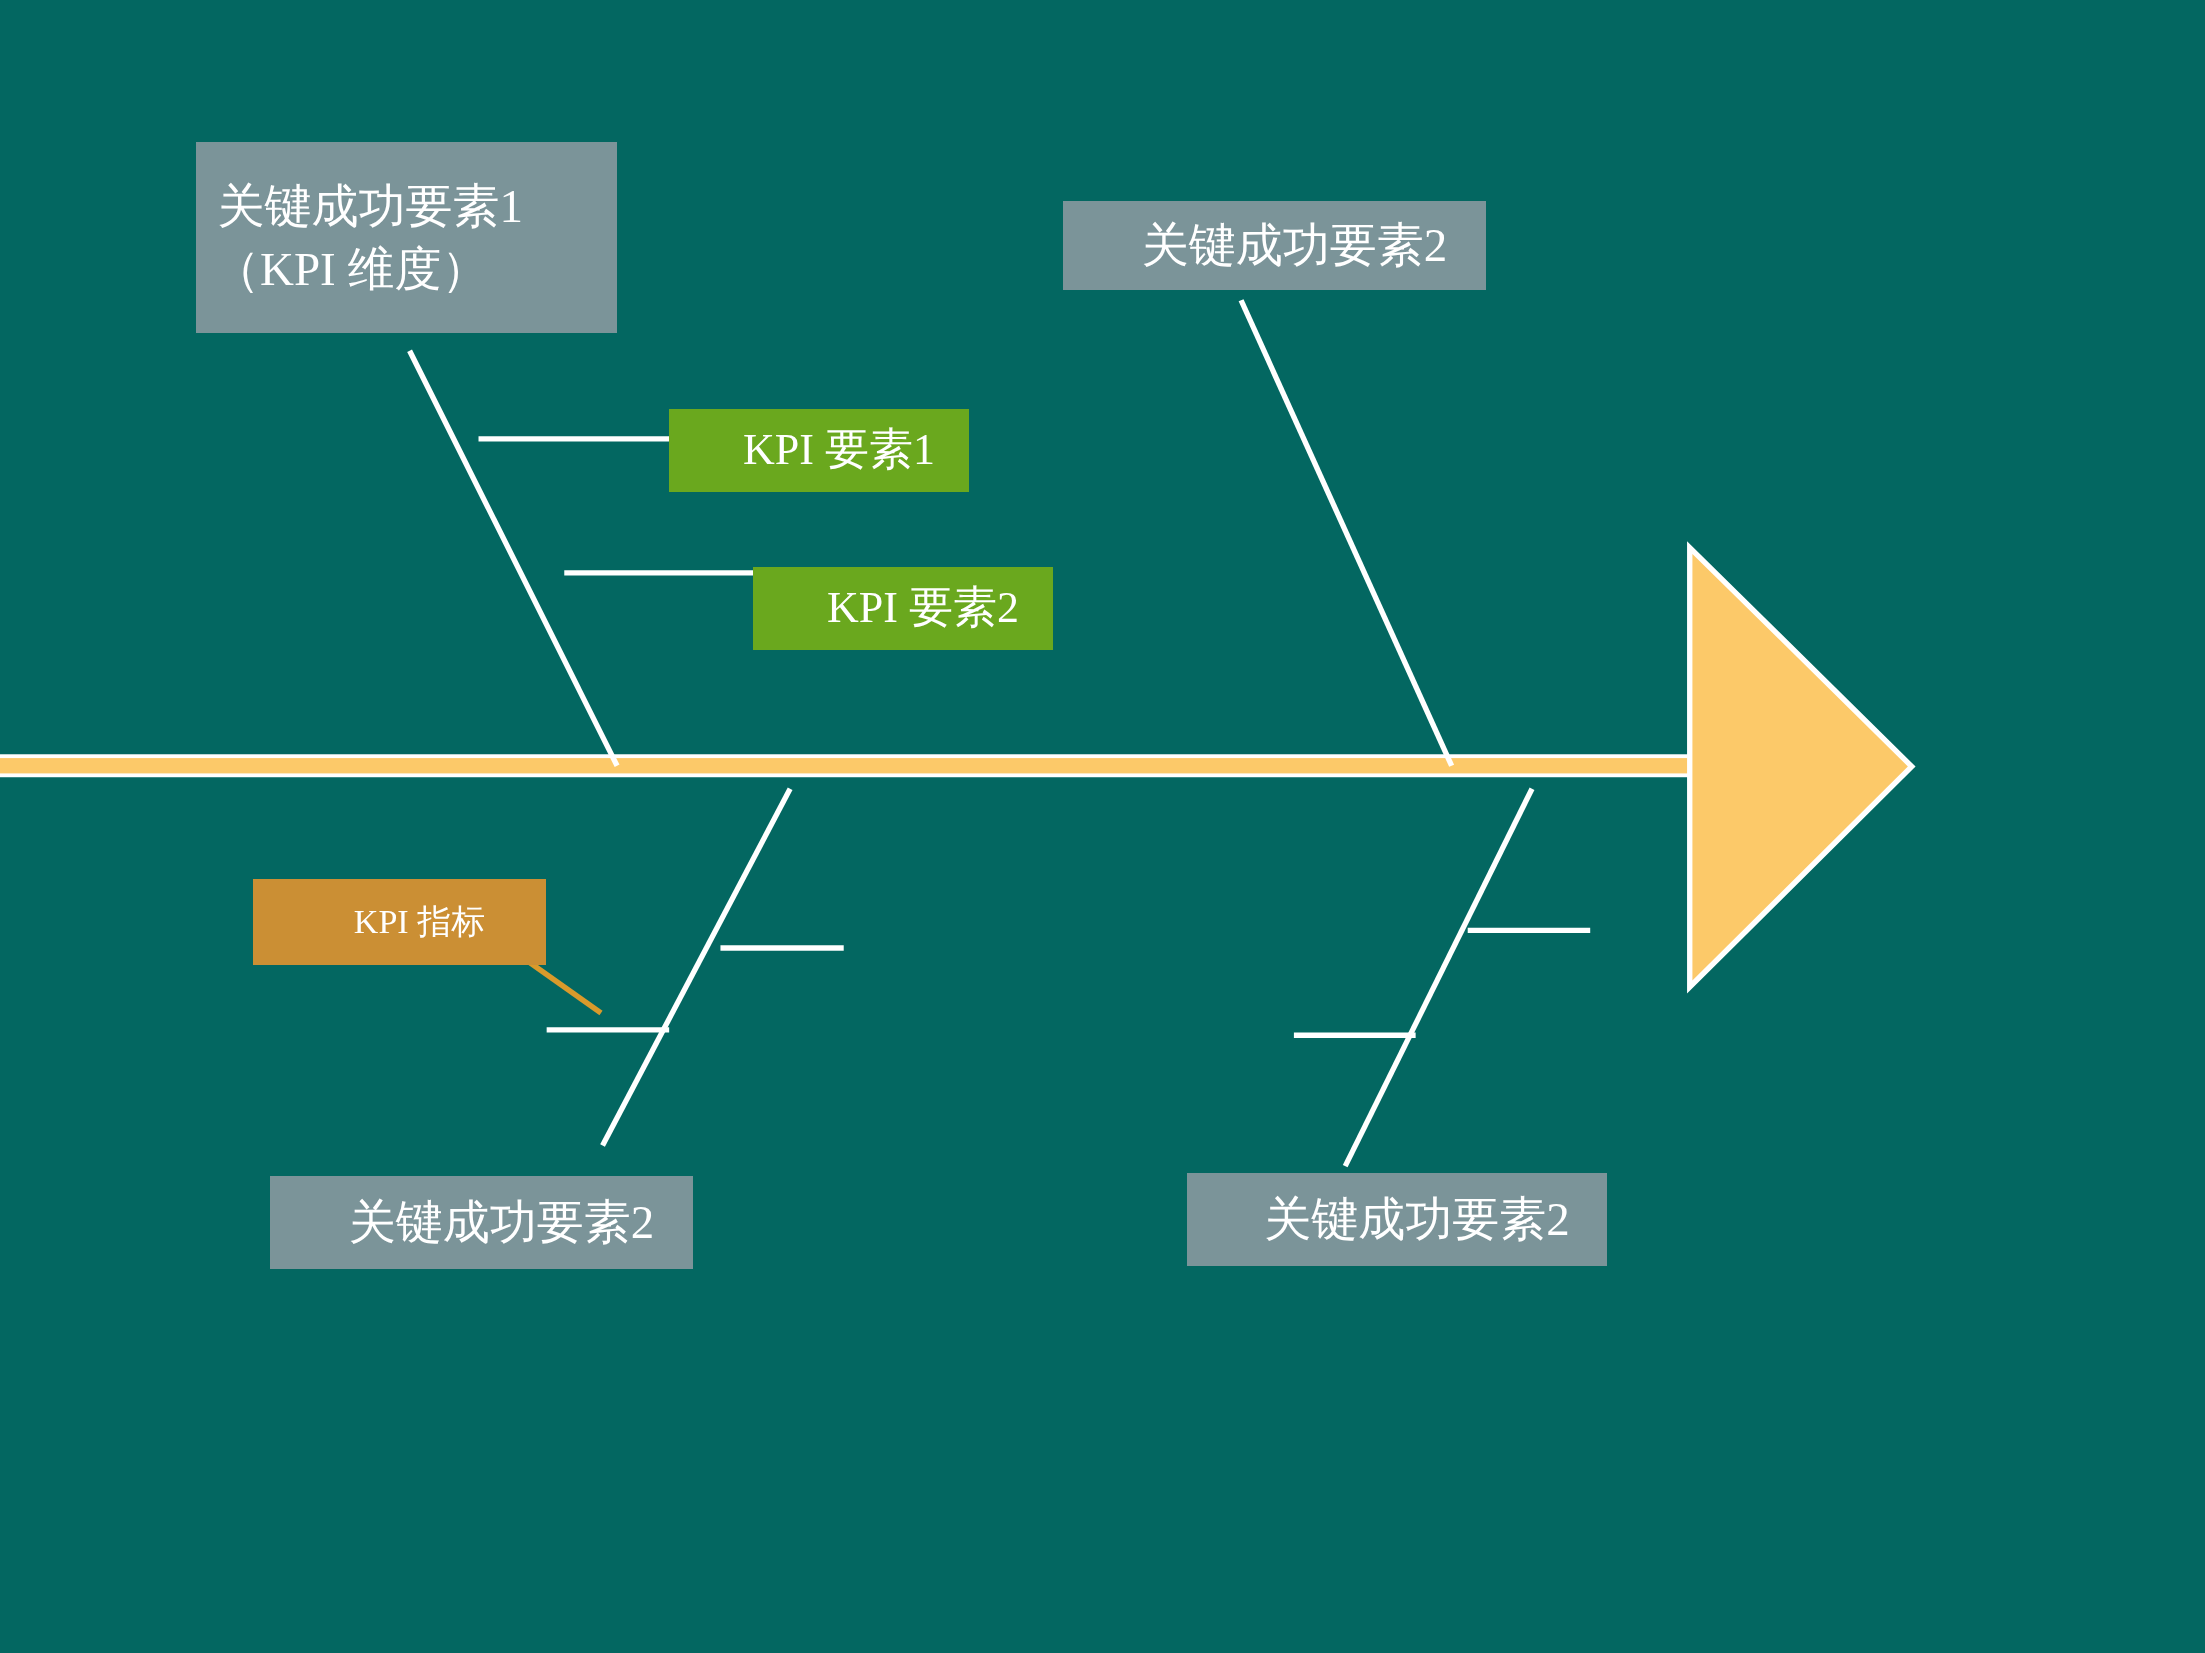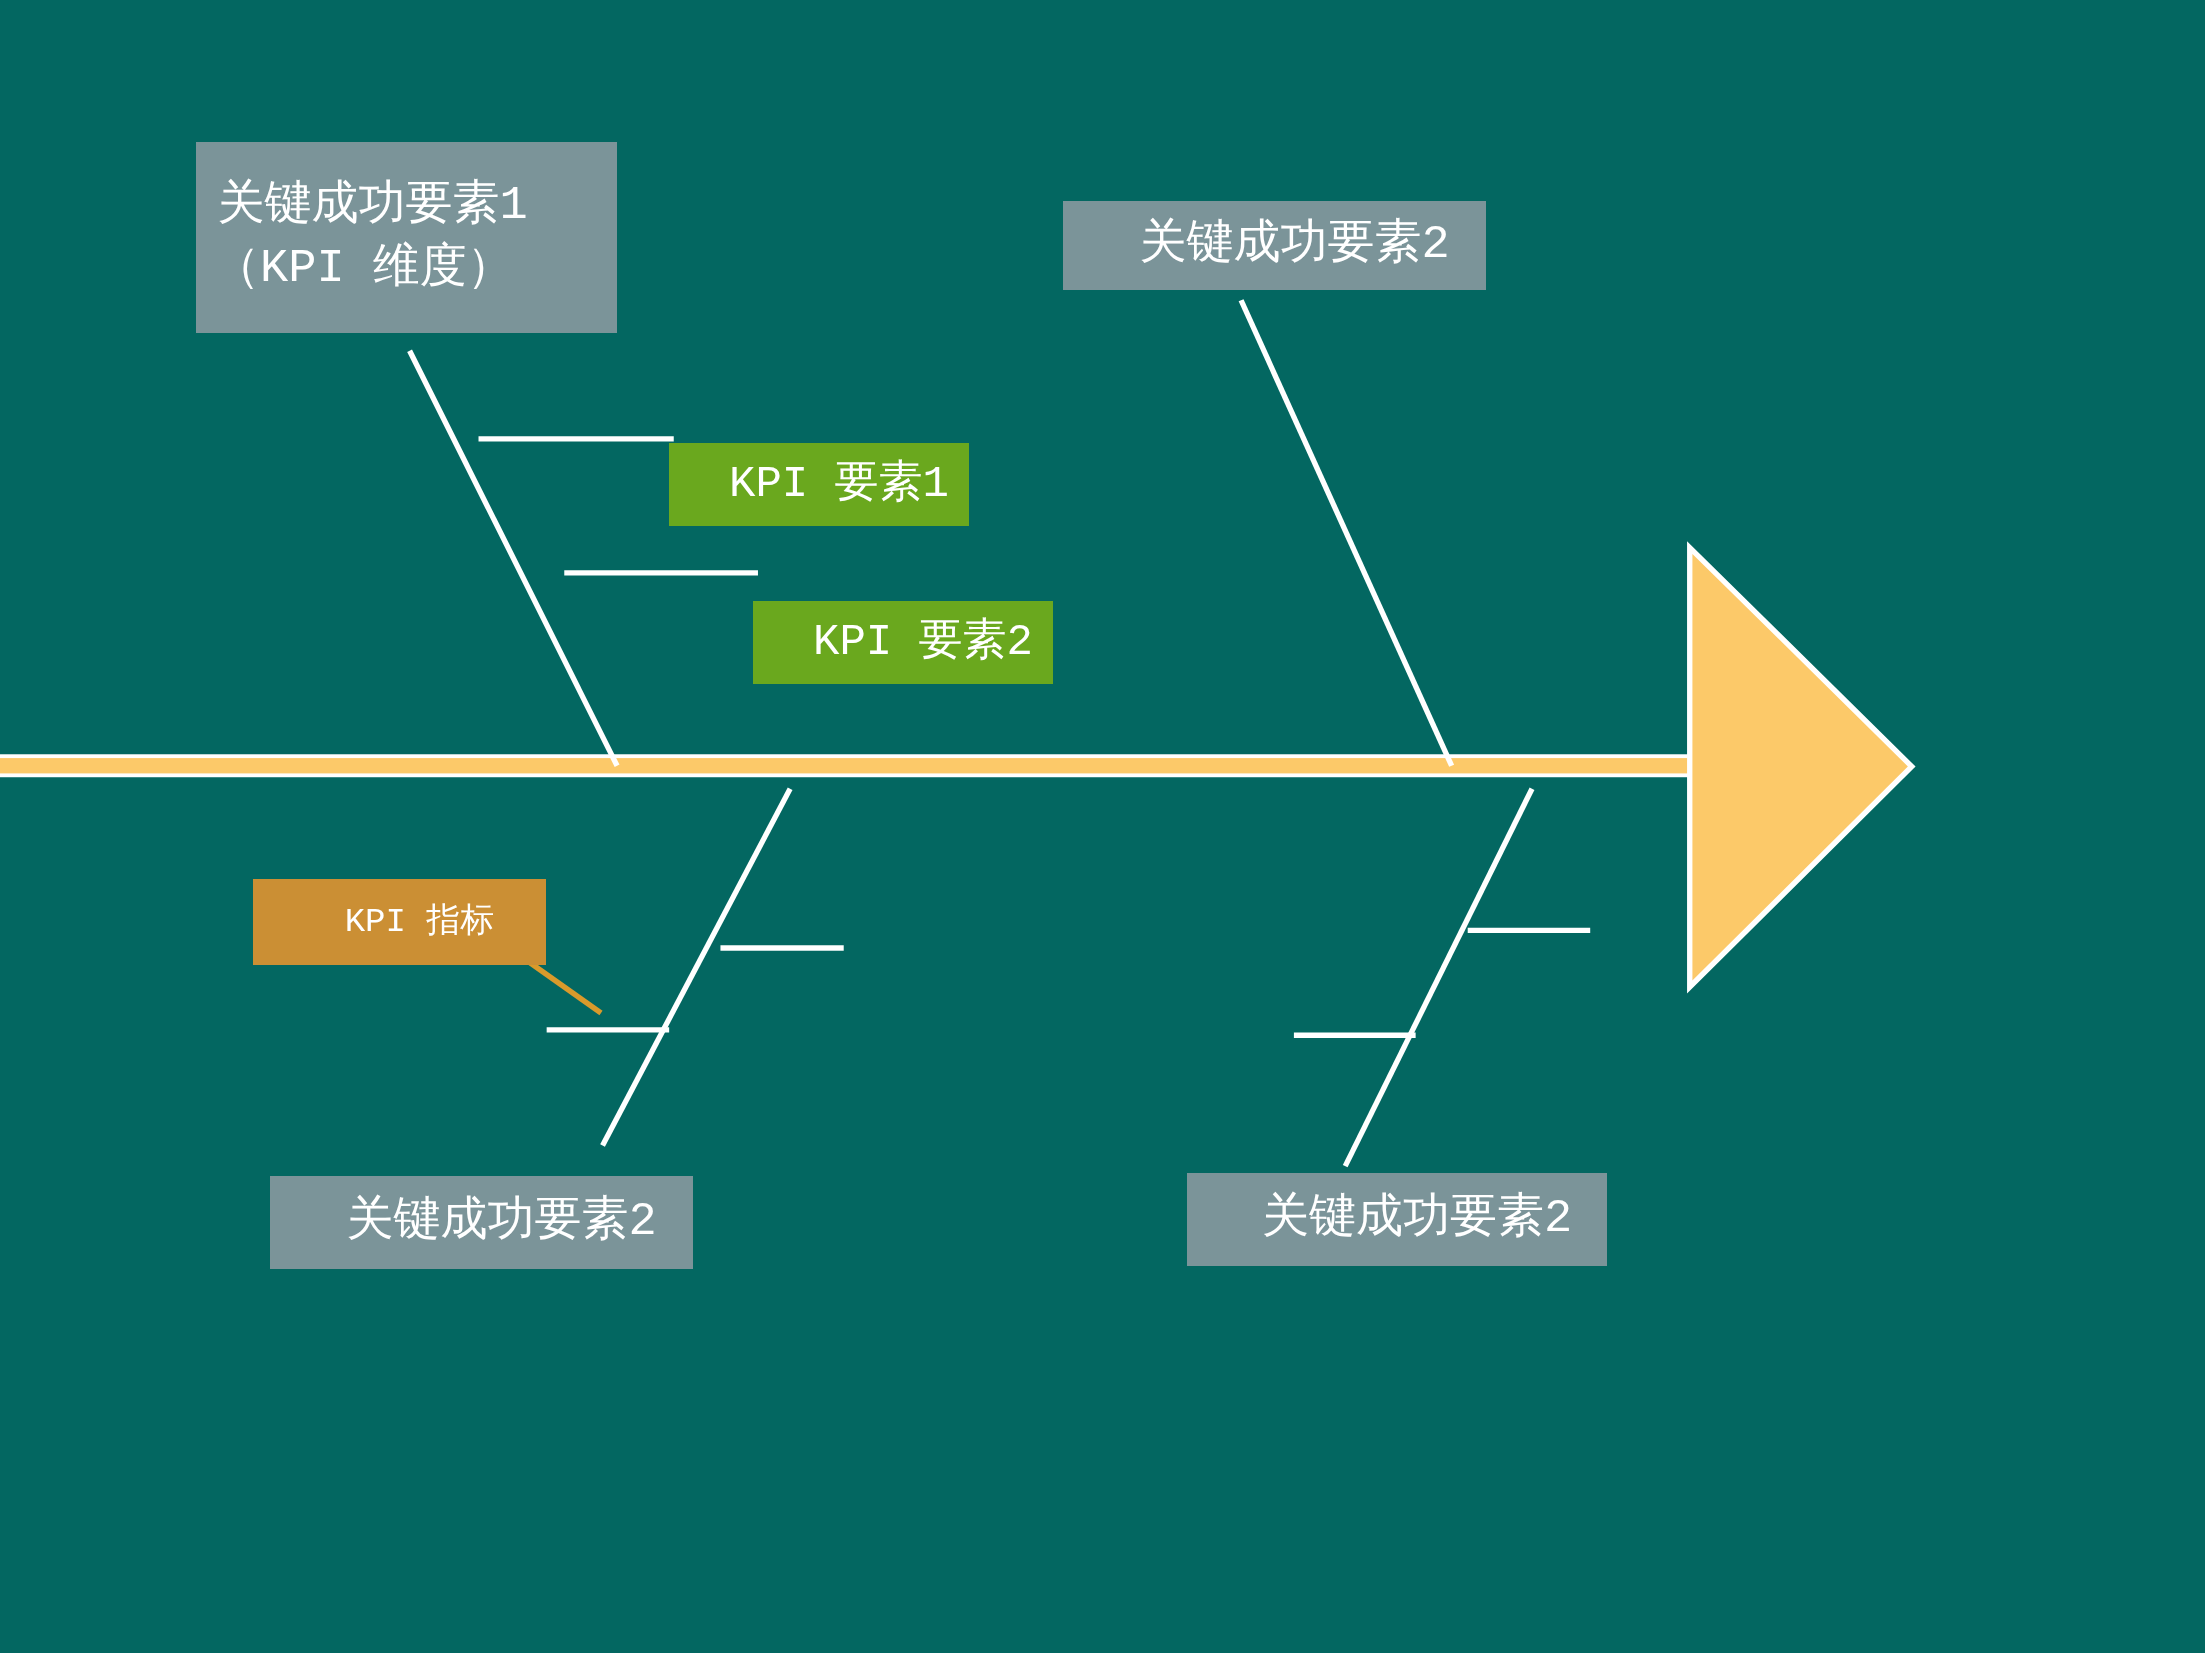--- a/index.html
+++ b/index.html
@@ -6,21 +6,21 @@
     margin: 0;
     padding: 0;
     background: #036761;
   }
   #stage {
     position: relative;
     width: 2205px;
     height: 1654px;
     background: #036761;
     overflow: hidden;
-    font-family: Liberation Mono, monospace;
+    font-family: Liberation Serif, serif;
   }
   #svg-layer {
     position: absolute;
     left: 0; top: 0;
     width: 2205px;
     height: 1654px;
   }
   .label-box {
     position: absolute;
     display: flex;
@@ -31,21 +31,20 @@
     box-sizing: border-box;
     line-height: 1.32;
     white-space: nowrap;
     padding-left: 40px;
   }
   .label-gray {
     background: #7b9499;
   }
   .label-green {
     background: #6aa81e;
-    margin-top: 34px;
   }
   .label-orange {
     background: #cb8f34;
   }
 
   
   #csf1-box {
     left: 196px; top: 142px;
     width: 421px; height: 191px;
     font-size: 47px;

